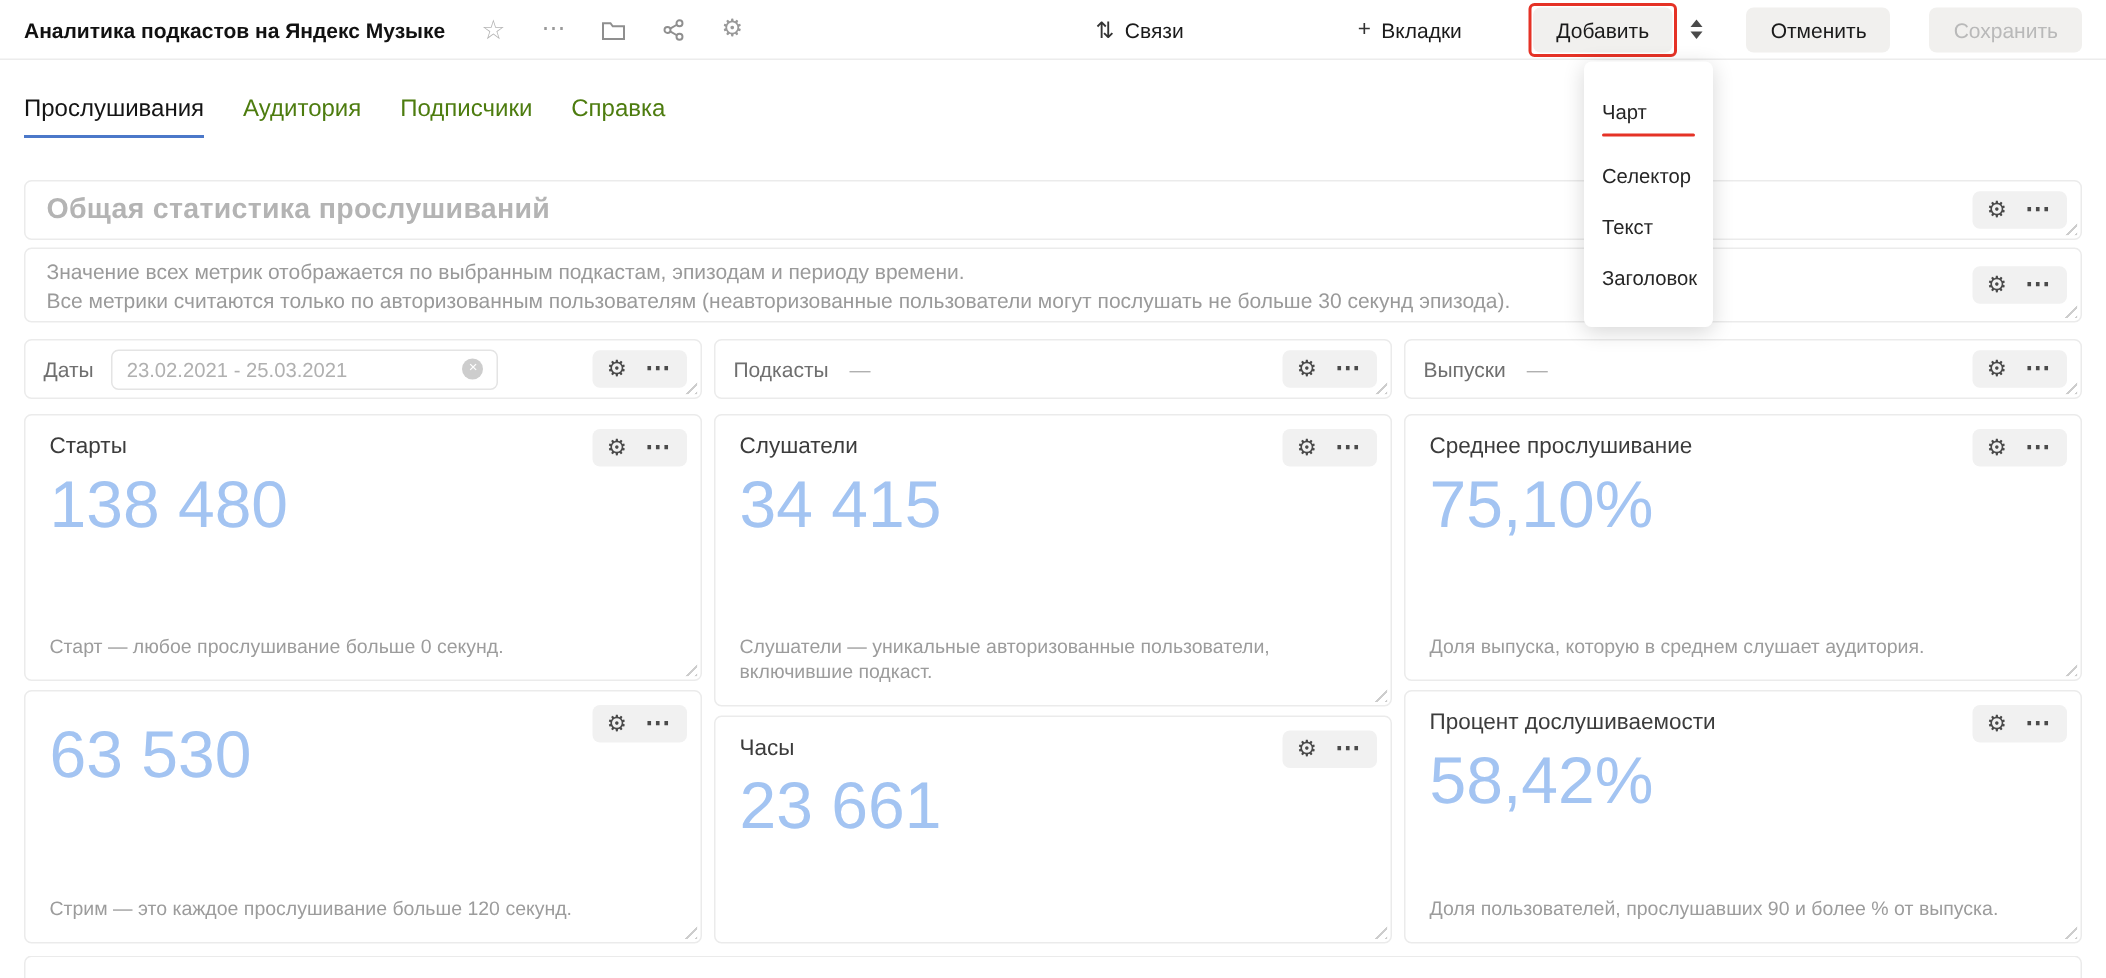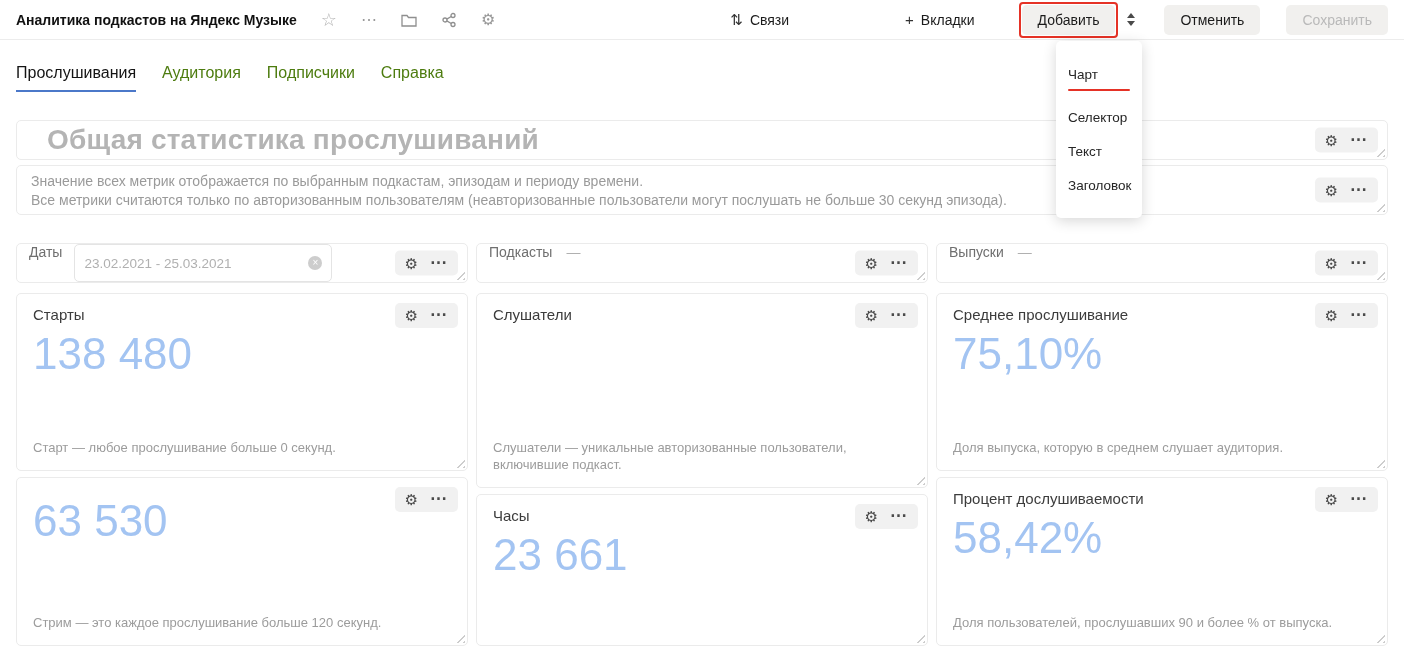--- a/index.html
+++ b/index.html
@@ -48,27 +48,27 @@
   .rsz { position:absolute; right:2px; bottom:2px; width:10px; height:10px; cursor:nwse-resize;
          clip-path:polygon(100% 0,100% 100%,0 100%);
          background:repeating-linear-gradient(-45deg,#cdcdcd 0 1.5px,transparent 1.5px 4.5px); }
   .chip { position:absolute; top:9px; right:9px; display:flex; align-items:center; gap:12px;
           background:#f1f1f1; border-radius:5px; padding:5px 10px; color:#4a4a4a; z-index:5; }
   .chip.mid { top:50%; transform:translateY(-50%); }
   .chip .g { font-size:15px; line-height:1; cursor:pointer; }
   .chip .d { font-size:17px; font-weight:700; line-height:0.6; cursor:pointer; letter-spacing:1px; }
 
   .title-widget { height:40px; display:flex; align-items:center; padding:0 14px; margin-bottom:5px; }
-  .title-widget h1 { margin:16px; font-size:28px; color:#b4b4b4; font-weight:700; letter-spacing:.2px; white-space:nowrap; }
-
-  .desc-widget { height:50px; padding:5px 14px; margin-bottom:28px; display:flex; flex-direction:column; justify-content:center; }
+  .title-widget h1 { margin:0; font-size:19px; color:#b4b4b4; font-weight:700; letter-spacing:.2px; white-space:nowrap; }
+
+  .desc-widget { height:50px; padding:5px 14px; margin-bottom:11px; display:flex; flex-direction:column; justify-content:center; }
   .desc-widget p { margin:0; font-size:14px; color:#9a9a9a; line-height:20px; white-space:nowrap; overflow:hidden; }
 
   .selectors { display:grid; grid-template-columns:repeat(3,1fr); gap:8px; margin-bottom:10px; }
-  .selector { height:40px; display:flex; padding:0 12px; }
+  .selector { height:40px; display:flex; align-items:center; padding:0 12px; }
   .sel-label { font-size:14px; color:#6f6f6f; }
   .date-box { margin-left:12px; width:258px; display:flex; align-items:center; justify-content:space-between;
               border:1px solid #e4e4e4; border-radius:5px; padding:5px 9px; color:#b0b0b0; font-size:13.5px; cursor:pointer; }
   .clear { width:14px; height:14px; border-radius:50%; background:#cdcdcd; color:#fff; font-size:10px; line-height:14px; text-align:center; cursor:pointer; flex:0 0 auto; }
   .sel-dash { margin-left:14px; color:#b0b0b0; font-size:14px; }
 
   .cards { display:grid; grid-template-columns:repeat(3,1fr); gap:8px; }
   .col { display:flex; flex-direction:column; gap:6px; }
   .card { padding:12px 16px; display:flex; flex-direction:column; }
   .card-title { font-size:15px; color:#3c3c3c; }
@@ -215,20 +215,21 @@
           <span class="g">⚙</span>
           <span class="d">⋯</span>
         </div>
         <span class="rsz"></span>
       </section>
     </div>
 
     <div class="col">
       <section class="widget card h195">
         <div class="card-title">Слушатели</div>
+        <div class="card-value">34 415</div>
         <div class="card-caption">Слушатели — уникальные авторизованные пользователи, включившие подкаст.</div>
         <div class="chip">
           <span class="g">⚙</span>
           <span class="d">⋯</span>
         </div>
         <span class="rsz"></span>
       </section>
 
       <section class="widget card h152">
         <div class="card-title">Часы</div>

